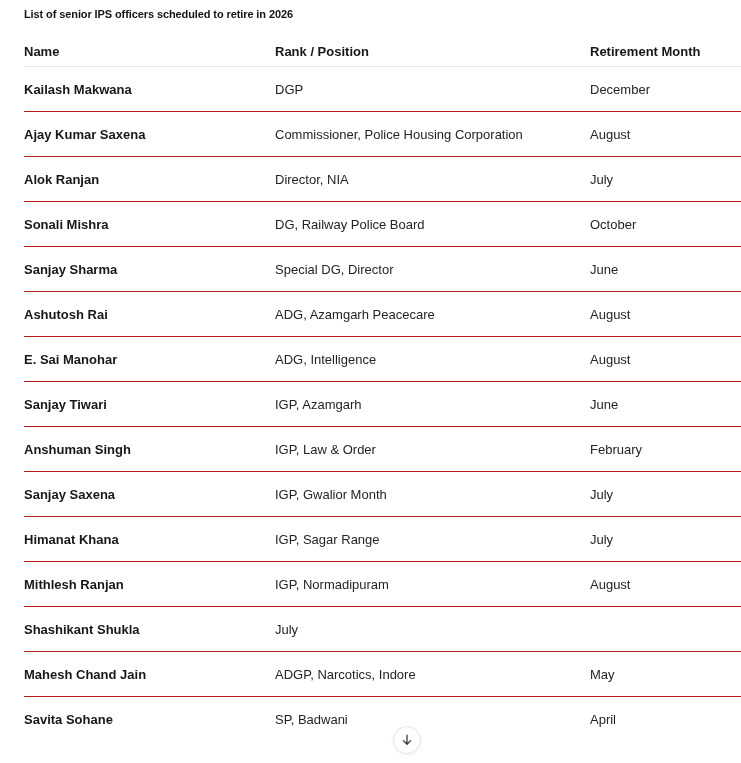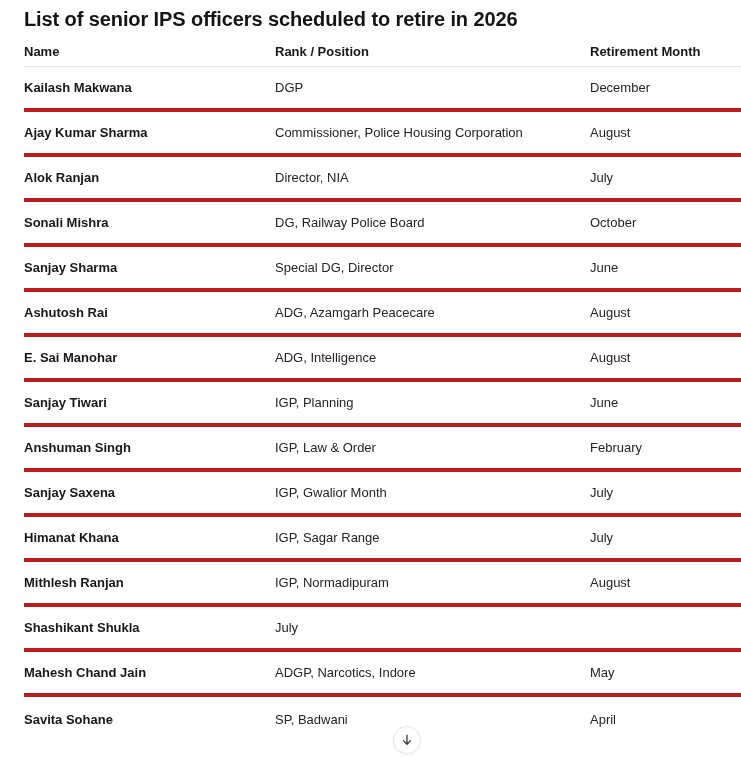--- a/index.html
+++ b/index.html
@@ -14,38 +14,38 @@
     overflow: hidden;
     font-family: "Liberation Sans", "DejaVu Sans", sans-serif;
     color: #1b1b1b;
     -webkit-font-smoothing: antialiased;
   }
   .page-title {
     position: absolute;
     top: 8px;
     left: 24px;
     right: 10px;
-    font-size: 20px;
+    font-size: 11px;
     font-weight: 700;
     color: #141414;
     letter-spacing: -0.1px;
     white-space: nowrap;
   }
   .table {
     position: absolute;
     top: 36px;
     left: 24px;
     right: 0;
   }
   .row {
     display: grid;
     grid-template-columns: 251px 315px 1fr;
     align-items: center;
     height: 45px;
-    border-bottom: 4px solid #b91c1c;
+    border-bottom: 1px solid #b91c1c;
     box-sizing: border-box;
   }
   .row.header {
     height: 31px;
     border-bottom: 1px solid #e7e7e7;
   }
   .row:last-child {
     border-bottom: none;
   }
   .cell {
@@ -96,21 +96,21 @@
     <div class="cell th">Retirement Month</div>
   </div>
   <div>
   <div class="row">
     <div class="cell name">Kailash Makwana</div>
     <div class="cell">DGP</div>
     <div class="cell">December</div>
   </div>
 
   <div class="row">
-    <div class="cell name">Ajay Kumar Sharma</div>
+    <div class="cell name">Ajay Kumar Saxena</div>
     <div class="cell">Commissioner, Police Housing Corporation</div>
     <div class="cell">August</div>
   </div>
 
   <div class="row">
     <div class="cell name">Alok Ranjan</div>
     <div class="cell">Director, NIA</div>
     <div class="cell">July</div>
   </div>
 
@@ -133,21 +133,21 @@
   </div>
 
   <div class="row">
     <div class="cell name">E. Sai Manohar</div>
     <div class="cell">ADG, Intelligence</div>
     <div class="cell">August</div>
   </div>
 
   <div class="row">
     <div class="cell name">Sanjay Tiwari</div>
-    <div class="cell">IGP, Planning</div>
+    <div class="cell">IGP, Azamgarh</div>
     <div class="cell">June</div>
   </div>
 
   <div class="row">
     <div class="cell name">Anshuman Singh</div>
     <div class="cell">IGP, Law &amp; Order</div>
     <div class="cell">February</div>
   </div>
 
   <div class="row">

